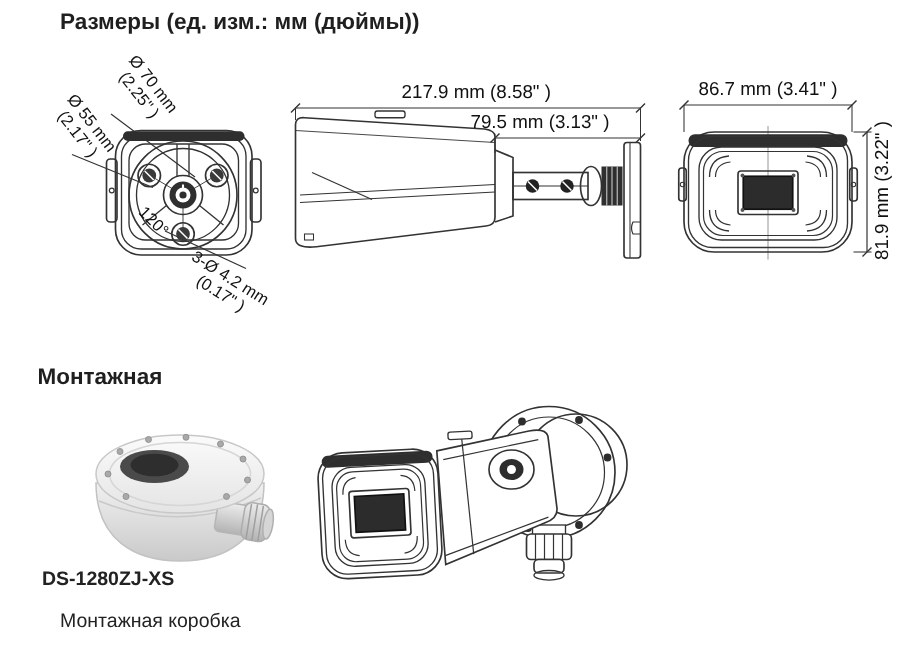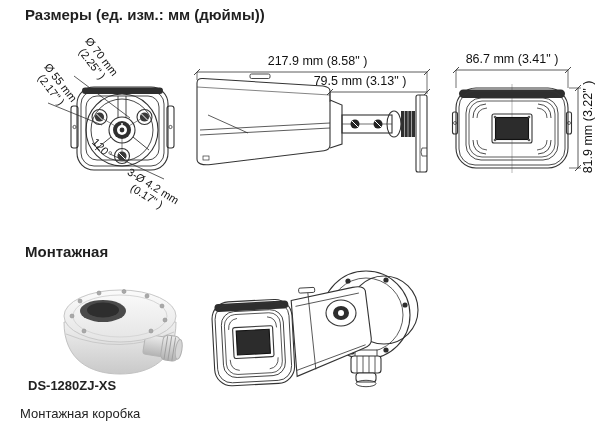--- a/index.html
+++ b/index.html
@@ -11,21 +11,21 @@
   .h1{font-size:15px;font-weight:700;letter-spacing:0;}
   .dimtext{font-size:12.5px;color:#111;white-space:nowrap;}
   .rlabel{font-size:11px;color:#111;text-align:center;line-height:1.1;white-space:nowrap;}
   .smalltext{font-size:13px;color:#222;}
   svg{display:block;overflow:visible;}
   .center{text-align:center;}
 </style>
 </head>
 <body>
 
-<div class="abs h1" style="left:25px;top:6px;">Размеры (ед. изм.: мм (дюймы))</div>
+<div class="abs h1" style="left:40px;top:6px;">Размеры (ед. изм.: мм (дюймы))</div>
 
 <div class="abs" style="left:28px;top:40px;width:165px;height:185px;">
   <svg width="165" height="185" viewBox="0 0 165 185">
     <g stroke="#333" fill="none" stroke-width="1.1">
 
       <line x1="46" y1="36" x2="102" y2="78" stroke-width="0.8"></line>
       <line x1="20" y1="63" x2="74" y2="85" stroke-width="0.8"></line>
       <line x1="82" y1="114" x2="136" y2="139" stroke-width="0.8"></line>
 
       <rect x="43" y="66" width="7" height="42" rx="2.5"></rect>
@@ -269,13 +269,13 @@
       </g>
 
       <ellipse cx="136" cy="47" rx="15" ry="13" fill="#ffffff"></ellipse>
       <ellipse cx="136" cy="47" rx="8" ry="7" fill="#2d2d2d" stroke="none"></ellipse>
       <circle cx="136" cy="47" r="3" fill="#ffffff" stroke="none"></circle>
     </g>
   </svg>
 </div>
 
 <div class="abs smalltext" style="left:28px;top:378px;font-weight:bold;">DS-1280ZJ-XS</div>
-<div class="abs smalltext" style="left:20px;top:406px;">Монтажная коробка</div>
+<div class="abs smalltext" style="left:40px;top:406px;">Монтажная коробка</div>
 
 </body></html>

